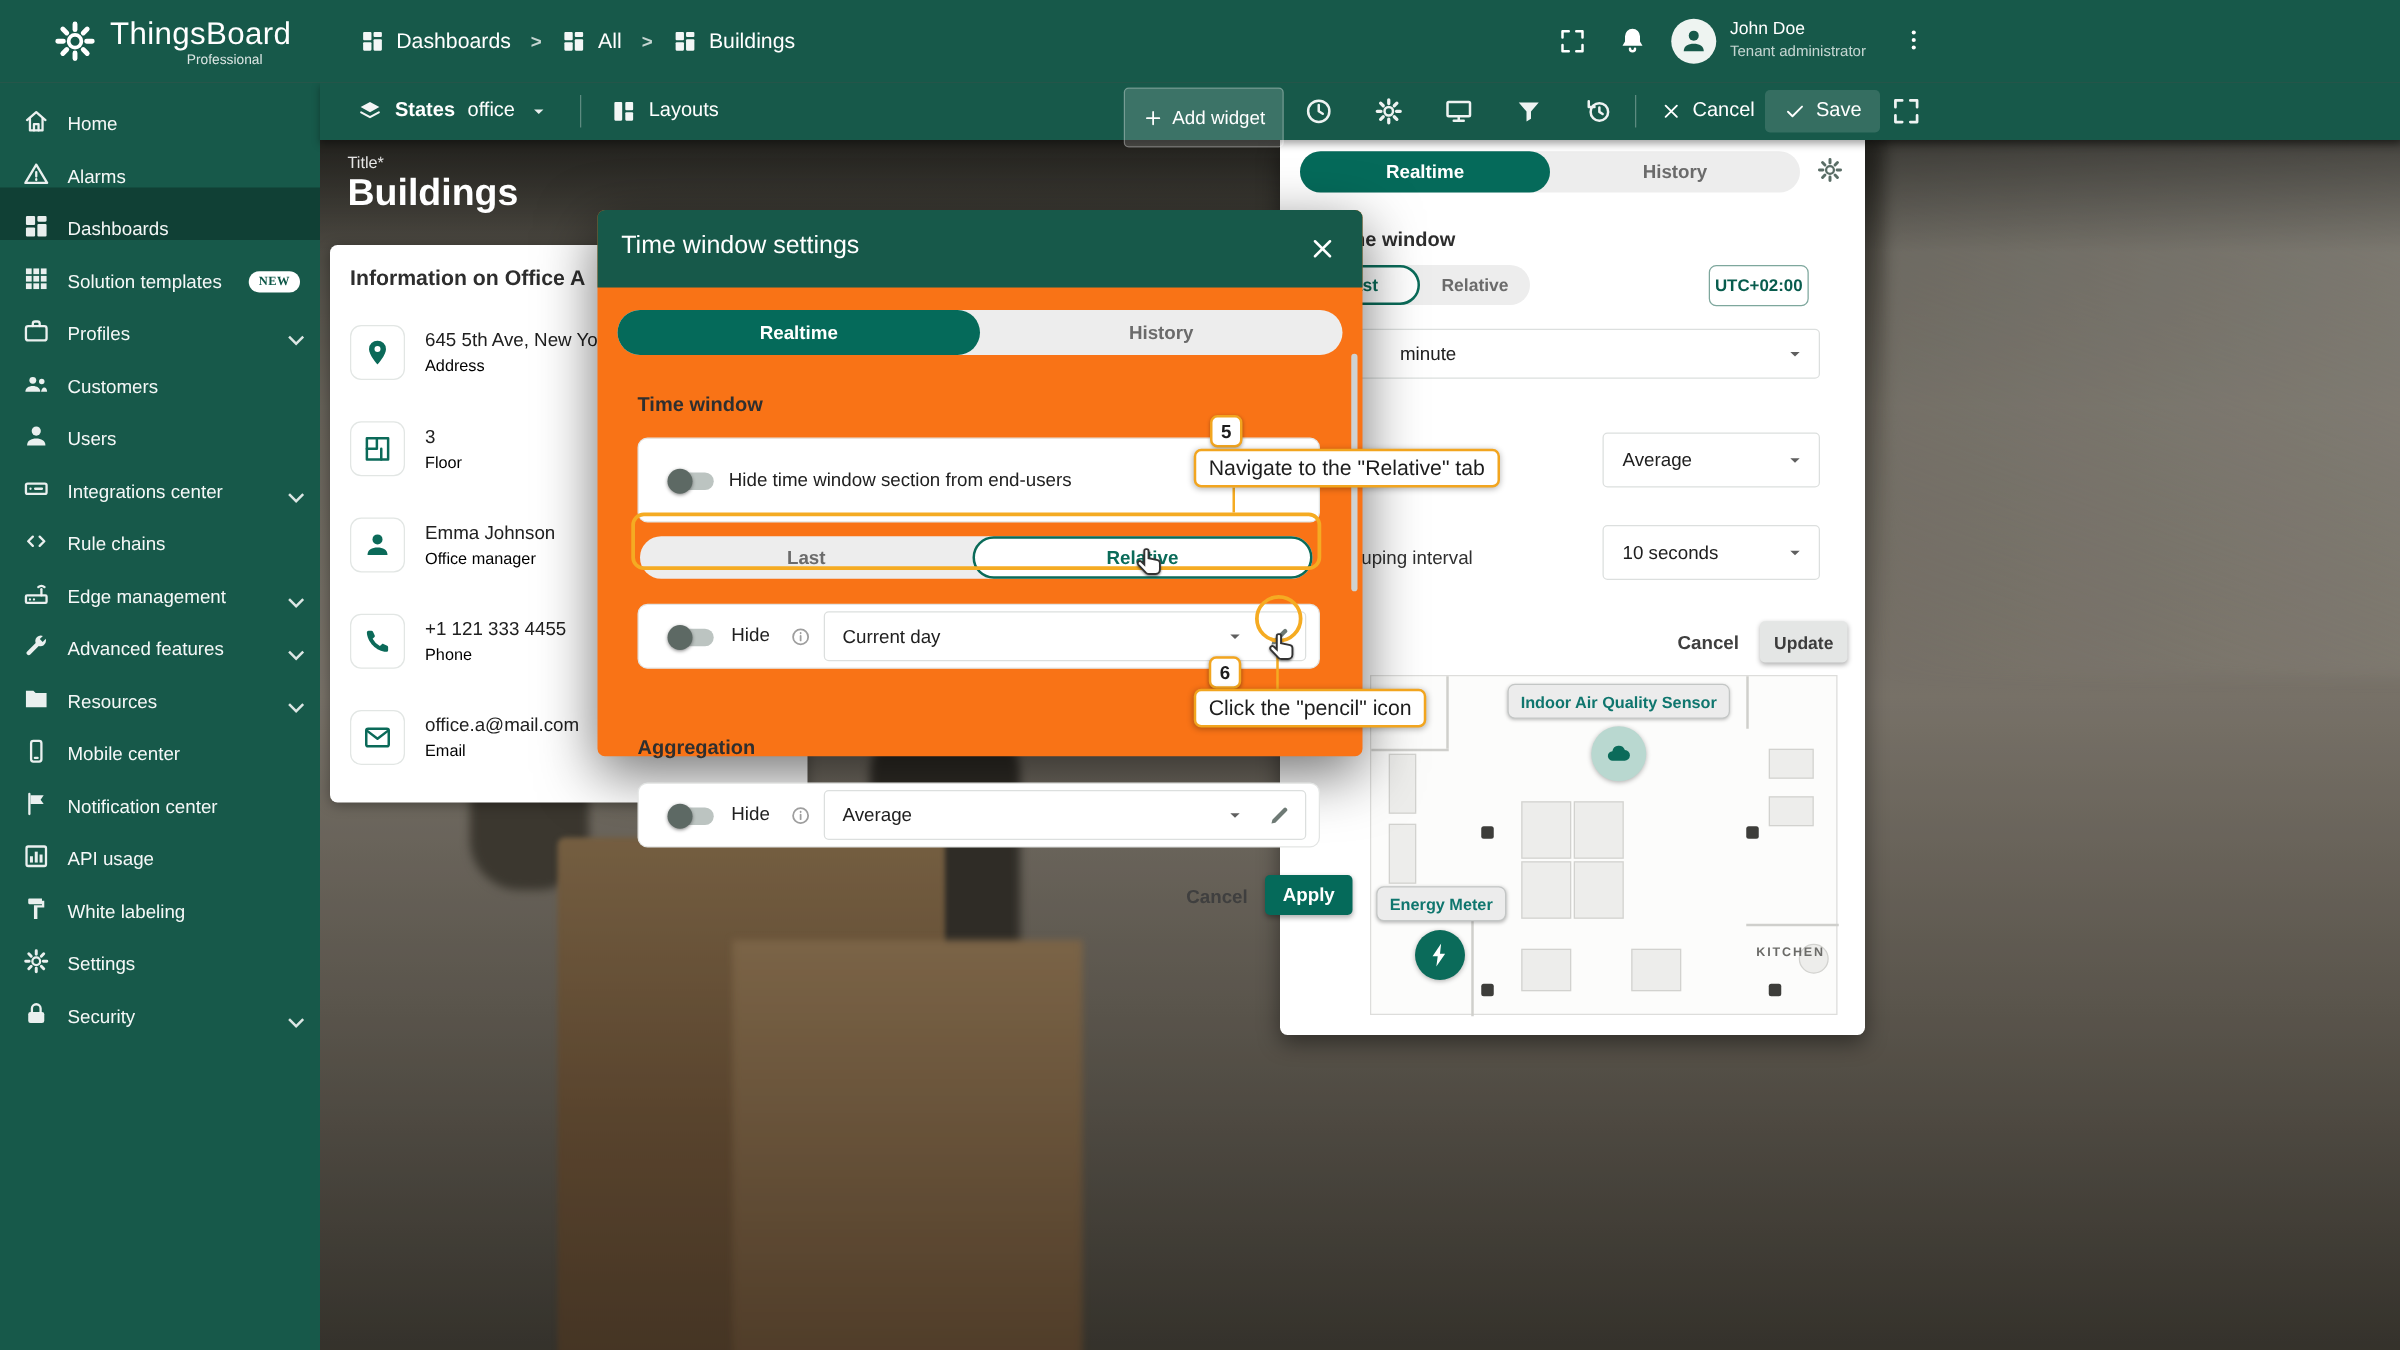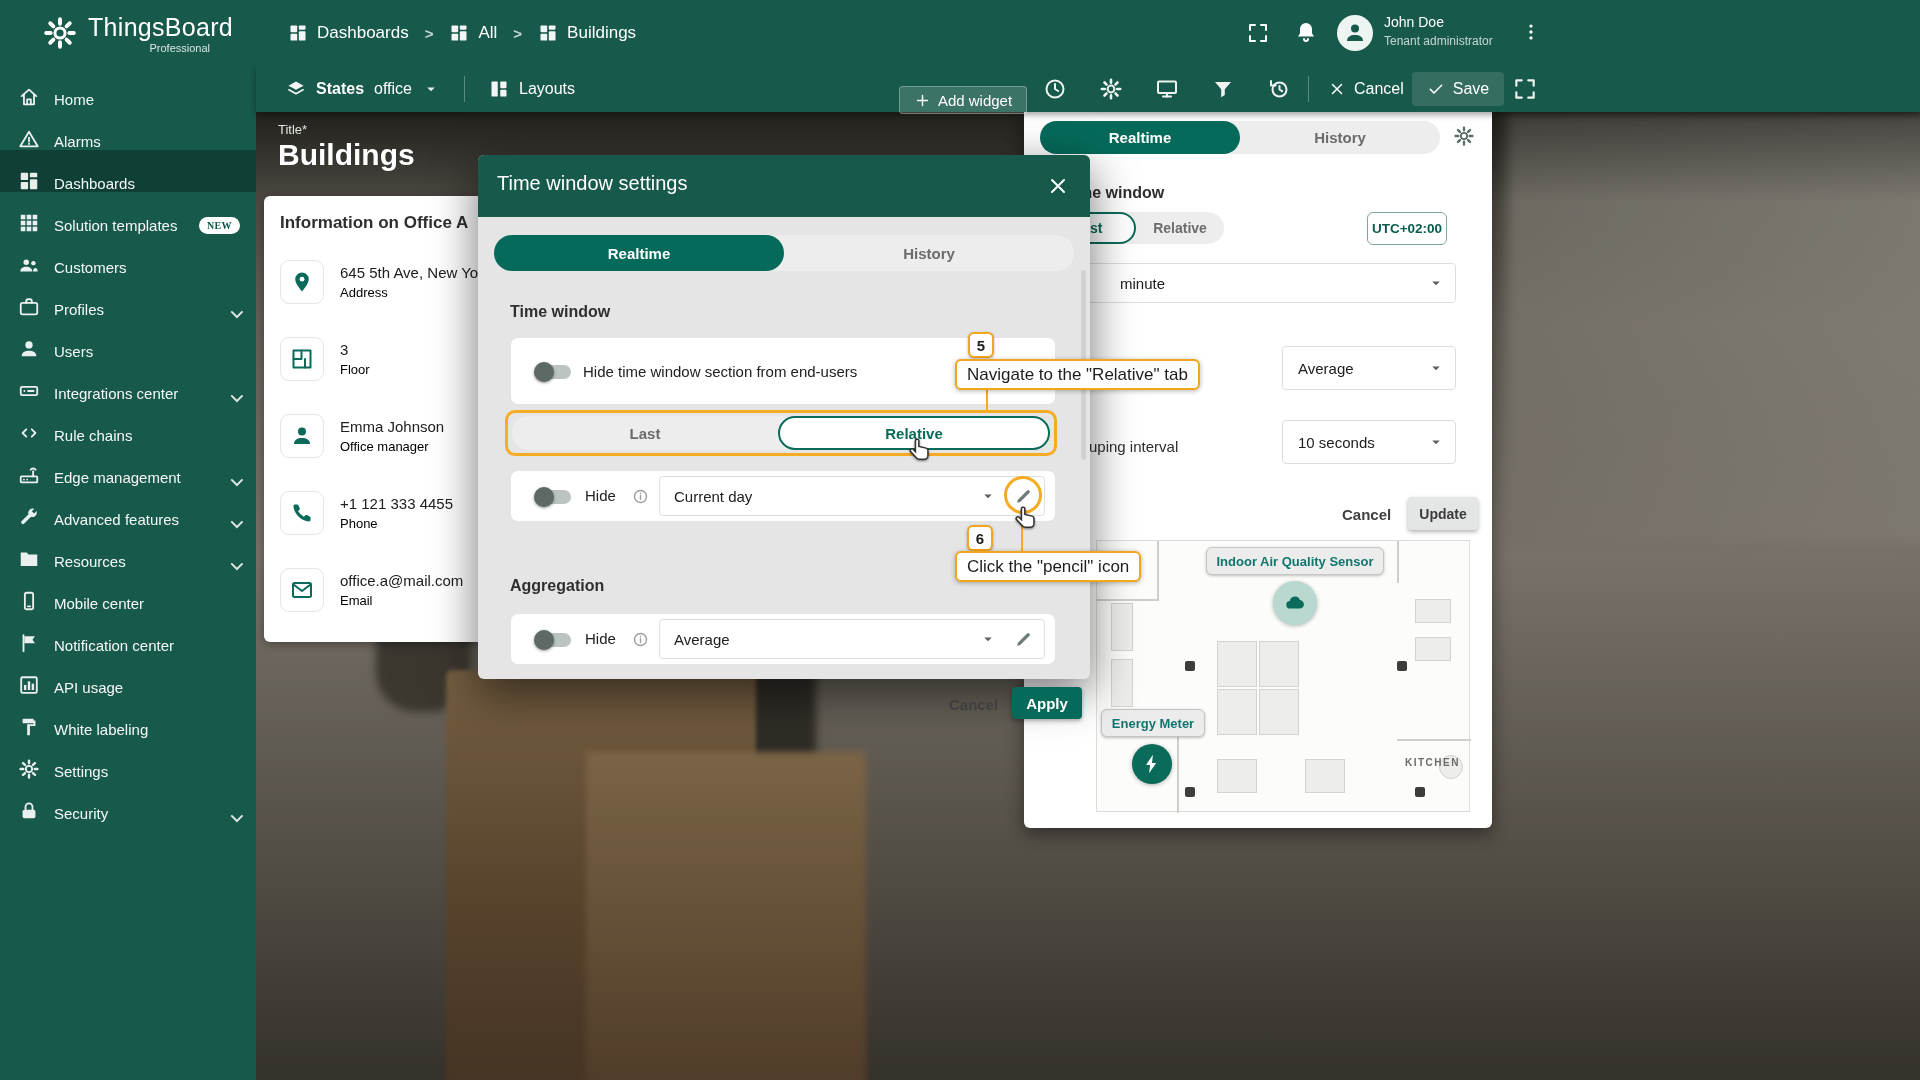--- a/index.html
+++ b/index.html
@@ -27,21 +27,21 @@
 
   
   .toolbar{position:absolute;left:256px;top:66px;width:1664px;height:46px;background:#17594a;z-index:29;
            box-shadow:0 3px 6px rgba(0,0,0,.35);}
   .tb-left{position:absolute;left:30px;top:0;height:46px;display:flex;align-items:center;gap:10px;color:#fff;}
   .tb-ic20{width:20px;height:20px;color:#fff;opacity:.95;}
   .tb-lbl{font-size:16px;font-weight:600;}
   .tb-val{font-size:16px;font-weight:400;}
   .tb-caret{width:18px;height:18px;color:#fff;opacity:.9;}
   .tb-div{width:1px;height:26px;background:rgba(255,255,255,.3);margin:0 14px;}
-  .addw{position:absolute;left:643px;top:20px;width:128px;height:28px;background:rgba(255,255,255,.16);
+  .addw{position:absolute;left:643px;top:4px;width:128px;height:48px;background:rgba(255,255,255,.16);
         border:1px solid rgba(255,255,255,.30);border-radius:4px;color:#fff;display:flex;align-items:center;
         justify-content:center;gap:7px;font-size:15px;font-family:inherit;cursor:pointer;}
   .addw .ic{width:17px;height:17px;}
   .tbicon{position:absolute;top:11px;width:24px;height:24px;color:#fff;opacity:.93;cursor:pointer;}
   .tb-group{position:absolute;top:6px;height:34px;display:flex;align-items:center;gap:8px;color:#fff;
             font-size:16px;cursor:pointer;padding:0 10px;border-radius:4px;}
   .tb-group .ic{width:18px;height:18px;}
 
   
   .sidebar{position:absolute;left:0;top:66px;width:256px;height:1014px;background:#17594a;z-index:28;overflow:hidden;}
@@ -111,21 +111,21 @@
   .fp-wall{position:absolute;background:#cfcfcc;}
   .fp-rect{position:absolute;background:#ededeb;border:1px solid #d2d2cf;}
   .fp-dot{position:absolute;width:10px;height:10px;background:#3d3d3a;border-radius:2px;}
   .chip{position:absolute;background:#ececec;border:1px solid #c3c6c5;border-radius:6px;display:flex;align-items:center;
         justify-content:center;font-size:13px;font-weight:600;color:#0f766e;box-shadow:0 1px 3px rgba(0,0,0,.25);z-index:3;}
   .sensor{position:absolute;border-radius:50%;display:flex;align-items:center;justify-content:center;z-index:3;
           box-shadow:0 1px 4px rgba(0,0,0,.3);}
   .kitchen{position:absolute;font-size:10px;font-weight:700;color:#6b6b68;letter-spacing:1.5px;}
 
   
-  .modal{position:absolute;left:478px;top:155px;width:612px;height:524px;background:#e5e5e5;border-radius:6px;
+  .modal{position:absolute;left:478px;top:168px;width:612px;height:437px;background:#f97316;border-radius:6px;
          box-shadow:0 14px 46px rgba(0,0,0,.55);z-index:40;}
   .mhead{position:absolute;left:0;top:0;width:100%;height:62px;background:#17594a;border-radius:6px 6px 0 0;}
   .mtitle{position:absolute;left:19px;top:17px;font-size:20px;font-weight:500;color:#fff;margin:0;}
   .mclose{position:absolute;right:20px;top:19px;width:24px;height:24px;color:#fff;cursor:pointer;}
   .mh3{position:absolute;font-size:16px;font-weight:600;color:#2f2f2f;margin:0;}
   .obox{position:absolute;border:1px solid #e3e5e4;border-radius:8px;background:#fff;}
   .tgl{position:absolute;width:34px;height:14px;background:#bcc4c1;border-radius:7px;cursor:pointer;}
   .tgl::after{content:"";position:absolute;left:-3px;top:-3px;width:20px;height:20px;border-radius:50%;
               background:#5d6964;box-shadow:0 1px 3px rgba(0,0,0,.45);}
   .obox-lbl{position:absolute;font-size:15px;color:#212121;}
@@ -373,36 +373,36 @@
                 <rect x="3" y="16" width="5" height="5"></rect>
                 <rect x="9.5" y="16" width="5" height="5"></rect>
                 <rect x="16" y="16" width="5" height="5"></rect>
               </g>
             </svg></span>
           <span class="nav-label">Solution templates</span>
           <span class="nav-badge">NEW</span>
         </div>
         <div class="nav-item">
           <span class="nav-icon"><svg viewBox="0 0 24 24" fill="none" stroke="currentColor" stroke-width="2" stroke-linecap="round" stroke-linejoin="round">
+              <rect x="3" y="7.5" width="18" height="12.5" rx="2"></rect>
+              <path d="M9 7.5V5.5a2 2 0 012-2h2a2 2 0 012 2v2"></path>
+            </svg></span>
+          <span class="nav-label">Profiles</span>
+          <span class="nav-chevron"></span>
+        </div>
+        <div class="nav-item">
+          <span class="nav-icon"><svg viewBox="0 0 24 24" fill="none" stroke="currentColor" stroke-width="2" stroke-linecap="round" stroke-linejoin="round">
               <g fill="currentColor" stroke="none">
                 <circle cx="9" cy="9" r="3"></circle>
                 <circle cx="16.8" cy="10" r="2.4"></circle>
                 <path d="M2.5 19c0-3.2 2.9-5 6.5-5s6.5 1.8 6.5 5z"></path>
                 <path d="M16.2 19c.4-2.3 1.3-3.8 2.7-3.8 1.6 0 2.6 1.7 2.6 3.8z"></path>
               </g>
             </svg></span>
           <span class="nav-label">Customers</span>
-        </div>
-        <div class="nav-item">
-          <span class="nav-icon"><svg viewBox="0 0 24 24" fill="none" stroke="currentColor" stroke-width="2" stroke-linecap="round" stroke-linejoin="round">
-              <rect x="3" y="7.5" width="18" height="12.5" rx="2"></rect>
-              <path d="M9 7.5V5.5a2 2 0 012-2h2a2 2 0 012 2v2"></path>
-            </svg></span>
-          <span class="nav-label">Profiles</span>
-          <span class="nav-chevron"></span>
         </div>
         <div class="nav-item">
           <span class="nav-icon"><svg viewBox="0 0 24 24" fill="none" stroke="currentColor" stroke-width="2" stroke-linecap="round" stroke-linejoin="round">
               <g fill="currentColor" stroke="none">
                 <circle cx="12" cy="7.5" r="4"></circle>
                 <path d="M4 20c0-4.2 3.6-6 8-6s8 1.8 8 6z"></path>
               </g>
             </svg></span>
           <span class="nav-label">Users</span>
         </div>

